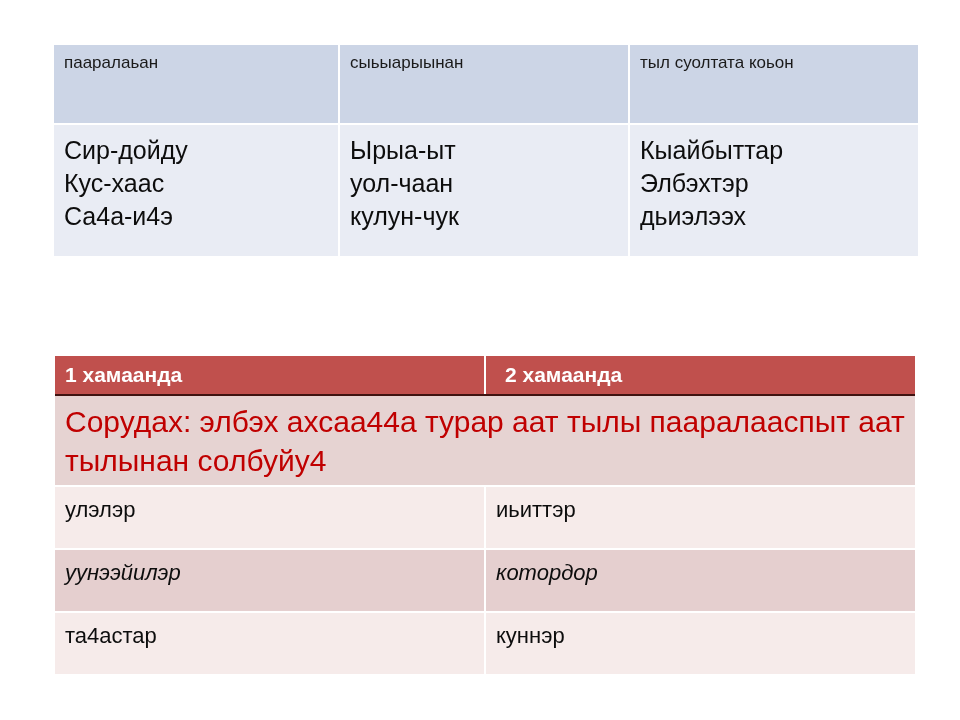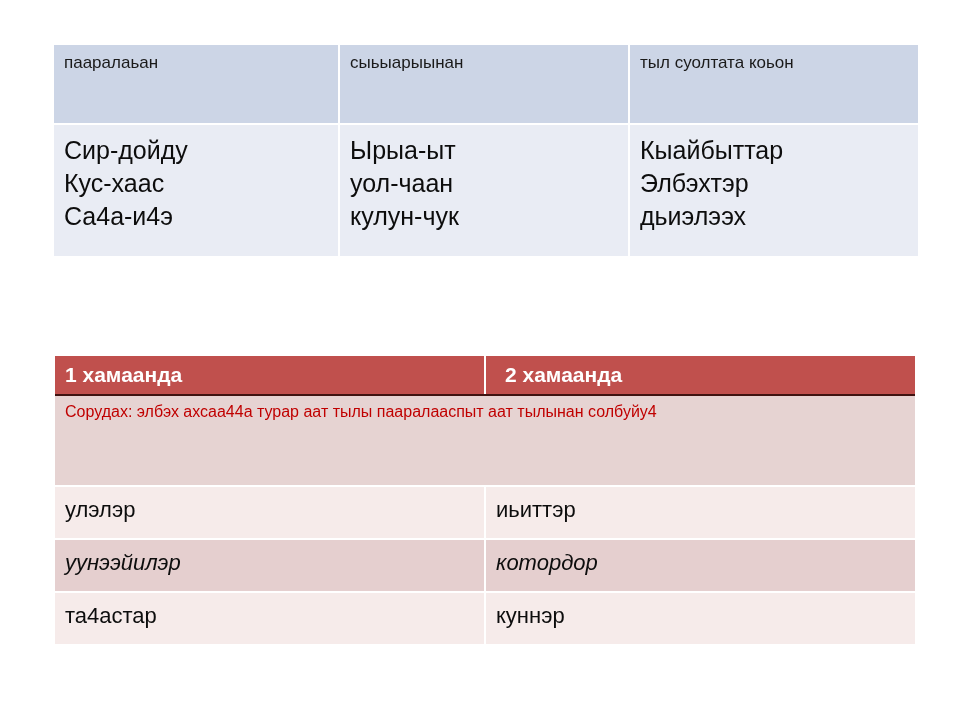--- a/index.html
+++ b/index.html
@@ -79,32 +79,32 @@
     text-align: left;
     height: 38px;
     padding: 0 0 0 10px;
     border-right: 2px solid #ffffff;
     border-bottom: 2px solid #3f1311;
   }
   .table2 .t2-head th:last-child { border-right: none; padding-left: 19px; }
   .table2 .t2-task td {
     background: #e6d3d2;
     color: #c00000;
-    font-size: 16px;
+    font-size: 30px;
     line-height: 1.3;
     height: 83px;
     vertical-align: top;
     padding: 6px 0 0 10px;
   }
   .table2 tbody td {
     font-size: 22px;
     color: #0d0d0d;
     height: 45px;
     vertical-align: middle;
-    padding: 0 0 6px 10px;
+    padding: 0 0 16px 10px;
     border-right: 2px solid #ffffff;
     border-top: 2px solid #ffffff;
   }
   .table2 tbody td:last-child { border-right: none; }
   .table2 tr.band-light td { background: #f6ebea; }
   .table2 tr.band-dark td  { background: #e5cfcf; font-style: italic; }
   .t2-col-a { width: 430px; }
   .t2-col-b { width: 430px; }
 </style>
 </head>

